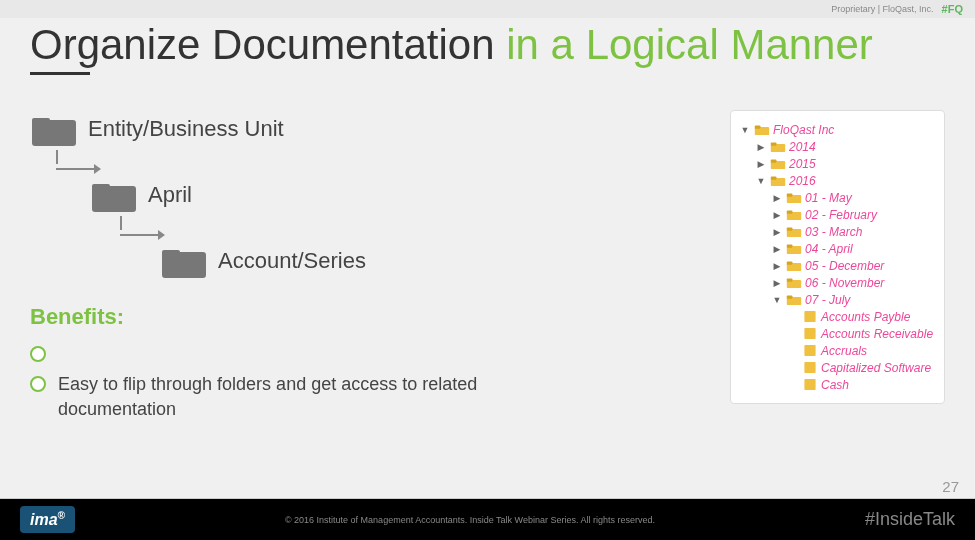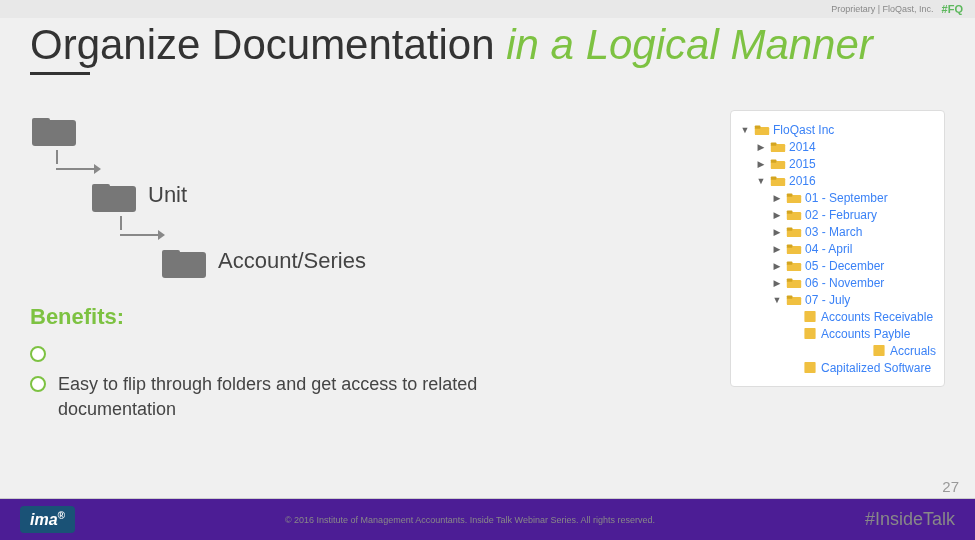--- a/index.html
+++ b/index.html
@@ -57,21 +57,20 @@
     .main-title {
       font-size: 42px;
       font-weight: 300;
       color: #333;
       line-height: 1.1;
     }
 
     .main-title .highlight {
       color: #7dc242;
       font-weight: 300;
-      font-style: italic;
     }
 
     .title-underline {
       width: 60px;
       height: 3px;
       background: #333;
       margin-top: 4px;
     }
 
     
@@ -181,31 +180,32 @@
     }
 
     .tree-folder-icon {
       width: 16px;
       height: 13px;
       flex-shrink: 0;
     }
 
     .tree-text {
       font-size: 12px;
-      color: #3b82f6;
+      color: #ec4899;
+      font-style: italic;
     }
 
     
     .bottom-bar {
       position: absolute;
       bottom: 0;
       left: 0;
       right: 0;
       height: 42px;
-      background: #4c1d95;
+      background: #000000;
       display: flex;
       align-items: center;
       justify-content: space-between;
       padding: 0 20px;
       border-top: 1px solid #ccc;
     }
 
     .ima-logo {
       background: #1a5276;
       color: white;
@@ -267,39 +267,40 @@
 
     <div class="folder-diagram">
 
       <div class="folder-row folder-row-1">
         <div class="folder-icon">
           <svg viewBox="0 0 48 38" xmlns="http://www.w3.org/2000/svg">
             <rect x="2" y="10" width="44" height="26" rx="3" class="folder-dark"></rect>
             <rect x="2" y="8" width="18" height="6" rx="2" class="folder-dark"></rect>
           </svg>
         </div>
+        <span class="folder-label">Entity/Business Unit</span>
       </div>
 
       <div style="margin-left: 26px;">
         <div style="width:2px;height:14px;background:#888;margin-left:0;"></div>
         <div style="display:flex;align-items:center;">
           <div style="width:2px;height:2px;background:#888;"></div>
           <div style="width:36px;height:2px;background:#888;"></div>
           <div style="width:0;height:0;border-top:5px solid transparent;border-bottom:5px solid transparent;border-left:7px solid #888;"></div>
         </div>
       </div>
 
       <div class="folder-row folder-row-2">
         <div class="folder-icon">
           <svg viewBox="0 0 48 38" xmlns="http://www.w3.org/2000/svg">
             <rect x="2" y="10" width="44" height="26" rx="3" class="folder-dark"></rect>
             <rect x="2" y="8" width="18" height="6" rx="2" class="folder-dark"></rect>
           </svg>
         </div>
-        <span class="folder-label">Unit</span>
+        <span class="folder-label">April</span>
       </div>
 
       <div style="margin-left: 90px;">
         <div style="width:2px;height:14px;background:#888;margin-left:0;"></div>
         <div style="display:flex;align-items:center;">
           <div style="width:2px;height:2px;background:#888;"></div>
           <div style="width:36px;height:2px;background:#888;"></div>
           <div style="width:0;height:0;border-top:5px solid transparent;border-bottom:5px solid transparent;border-left:7px solid #888;"></div>
         </div>
       </div>
@@ -363,21 +364,21 @@
             <rect x="1" y="3" width="7" height="4" rx="1" fill="#d4a520"></rect>
           </svg>
           <span class="tree-text">2016</span>
         </div>
         <div class="tree-item" style="margin-left: 32px;">
           <span class="tree-toggle" style="font-size: 9px; color: rgb(102, 102, 102); width: 12px; flex-shrink: 0; text-align: center;">▶</span>
           <svg viewBox="0 0 20 16" style="width: 16px; height: 13px; flex-shrink: 0;">
             <rect x="1" y="5" width="18" height="10" rx="1.5" fill="#f0c040"></rect>
             <rect x="1" y="3" width="7" height="4" rx="1" fill="#d4a520"></rect>
           </svg>
-          <span class="tree-text">01 - September</span>
+          <span class="tree-text">01 - May</span>
         </div>
         <div class="tree-item" style="margin-left: 32px;">
           <span class="tree-toggle" style="font-size: 9px; color: rgb(102, 102, 102); width: 12px; flex-shrink: 0; text-align: center;">▶</span>
           <svg viewBox="0 0 20 16" style="width: 16px; height: 13px; flex-shrink: 0;">
             <rect x="1" y="5" width="18" height="10" rx="1.5" fill="#f0c040"></rect>
             <rect x="1" y="3" width="7" height="4" rx="1" fill="#d4a520"></rect>
           </svg>
           <span class="tree-text">02 - February</span>
         </div>
         <div class="tree-item" style="margin-left: 32px;">
@@ -418,42 +419,49 @@
             <rect x="1" y="5" width="18" height="10" rx="1.5" fill="#f0c040"></rect>
             <rect x="1" y="3" width="7" height="4" rx="1" fill="#d4a520"></rect>
           </svg>
           <span class="tree-text">07 - July</span>
         </div>
         <div class="tree-item" style="margin-left: 48px;">
           <span class="tree-toggle" style="font-size: 9px; color: rgb(102, 102, 102); width: 12px; flex-shrink: 0; text-align: center;"></span>
           <svg viewBox="0 0 20 16" style="width: 16px; height: 13px; flex-shrink: 0;">
             <rect x="3" y="1" width="14" height="14" rx="1" fill="#f0c040"></rect>
           </svg>
-          <span class="tree-text">Accounts Receivable</span>
+          <span class="tree-text">Accounts Payble</span>
         </div>
         <div class="tree-item" style="margin-left: 48px;">
           <span class="tree-toggle" style="font-size: 9px; color: rgb(102, 102, 102); width: 12px; flex-shrink: 0; text-align: center;"></span>
           <svg viewBox="0 0 20 16" style="width: 16px; height: 13px; flex-shrink: 0;">
             <rect x="3" y="1" width="14" height="14" rx="1" fill="#f0c040"></rect>
           </svg>
-          <span class="tree-text">Accounts Payble</span>
-        </div>
-        <div class="tree-item" style="margin-left: 48px; justify-content: flex-end;">
-          <span class="tree-toggle" style="font-size: 9px; color: rgb(102, 102, 102); width: 12px; flex-shrink: 0; text-align: center;"></span>
-          <svg viewBox="0 0 20 16" style="width: 16px; height: 13px; flex-shrink: 0;">
-            <rect x="3" y="1" width="14" height="14" rx="1" fill="#f0c040"></rect>
-          </svg>
-          <span class="tree-text">Accruals</span>
+          <span class="tree-text">Accounts Receivable</span>
         </div>
         <div class="tree-item" style="margin-left: 48px;">
           <span class="tree-toggle" style="font-size: 9px; color: rgb(102, 102, 102); width: 12px; flex-shrink: 0; text-align: center;"></span>
           <svg viewBox="0 0 20 16" style="width: 16px; height: 13px; flex-shrink: 0;">
             <rect x="3" y="1" width="14" height="14" rx="1" fill="#f0c040"></rect>
           </svg>
+          <span class="tree-text">Accruals</span>
+        </div>
+        <div class="tree-item" style="margin-left: 48px;">
+          <span class="tree-toggle" style="font-size: 9px; color: rgb(102, 102, 102); width: 12px; flex-shrink: 0; text-align: center;"></span>
+          <svg viewBox="0 0 20 16" style="width: 16px; height: 13px; flex-shrink: 0;">
+            <rect x="3" y="1" width="14" height="14" rx="1" fill="#f0c040"></rect>
+          </svg>
           <span class="tree-text">Capitalized Software</span>
+        </div>
+        <div class="tree-item" style="margin-left: 48px;">
+          <span class="tree-toggle" style="font-size: 9px; color: rgb(102, 102, 102); width: 12px; flex-shrink: 0; text-align: center;"></span>
+          <svg viewBox="0 0 20 16" style="width: 16px; height: 13px; flex-shrink: 0;">
+            <rect x="3" y="1" width="14" height="14" rx="1" fill="#f0c040"></rect>
+          </svg>
+          <span class="tree-text">Cash</span>
         </div>
       </div>
   </div>
 
   <div class="page-number">27</div>
 
   <div class="bottom-bar">
     <div class="ima-logo">
       <span>ima</span><span class="trademark">®</span>
     </div>

